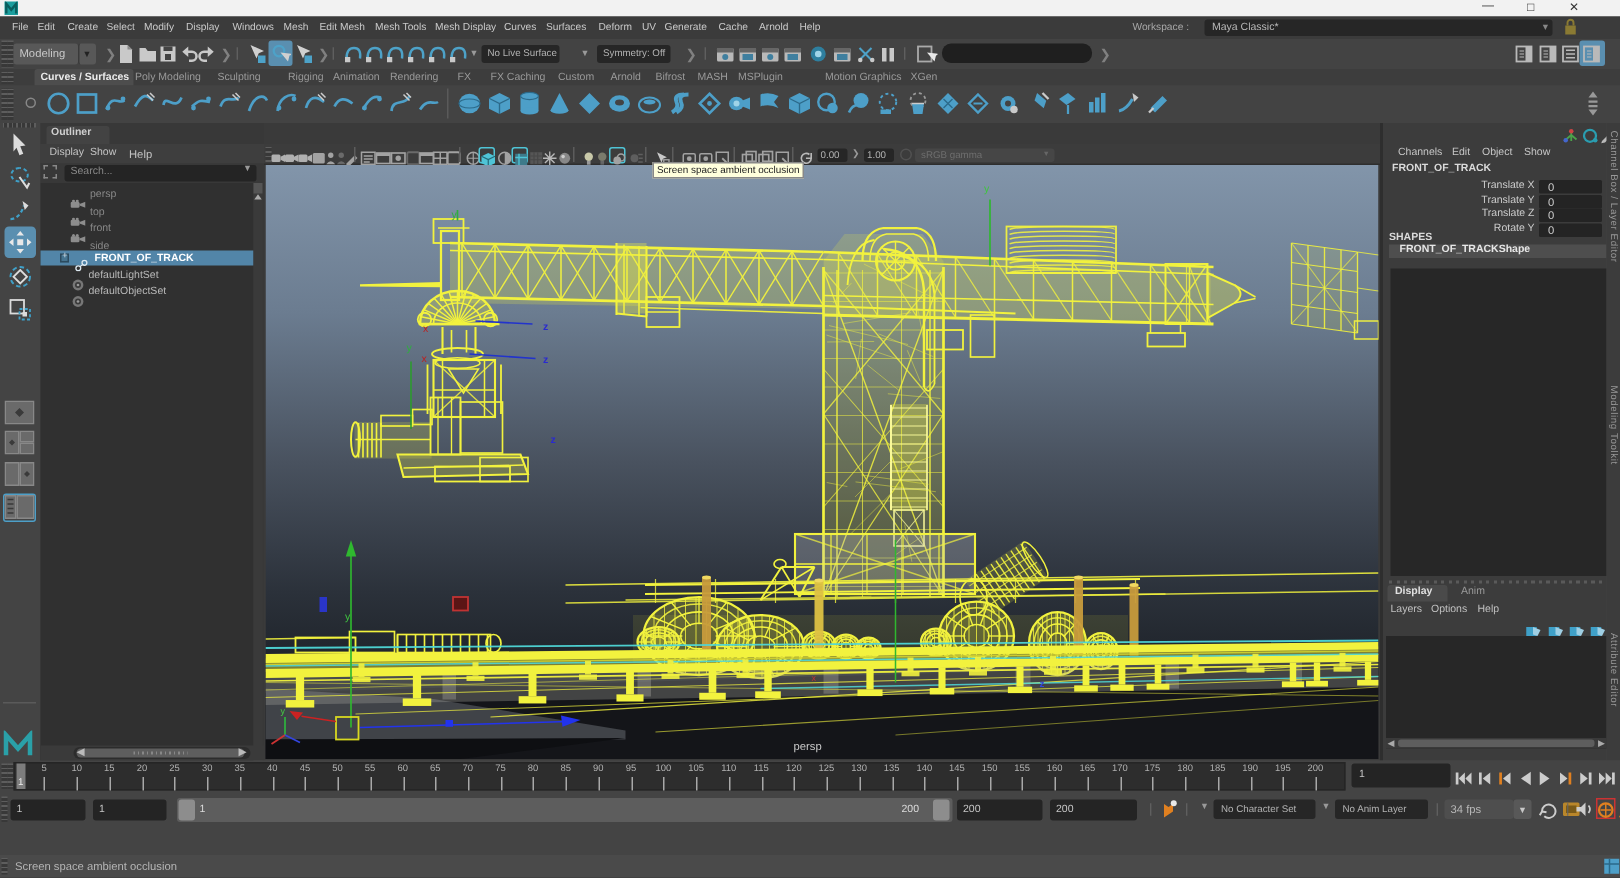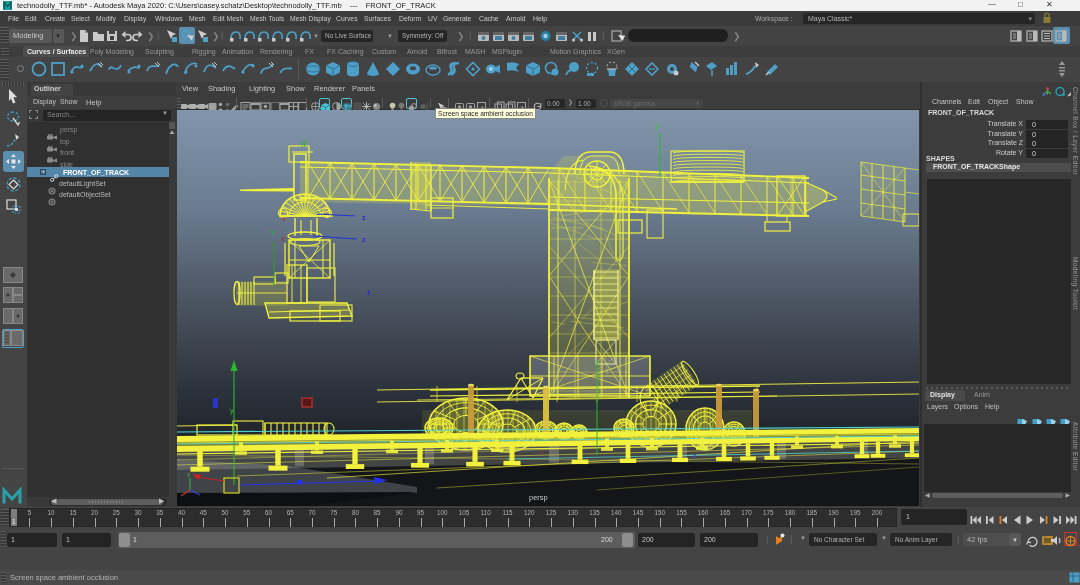--- a/index.html
+++ b/index.html
@@ -38,21 +38,20 @@
 .chrow{position:absolute;font-size:7px;color:#cccccc;white-space:nowrap}
 .chval{position:absolute;background:#242424;width:42px;height:9px;font-size:7.5px;color:#ccc;border-radius:1px}
 </style></head>
 <body>
 <div id="root">
 
 <div id="title" class="abs">
 <div class="mlogo"><svg width="9" height="9">
           <path d="M1.2 8 L1.2 1.5 L4.5 5.5 L7.8 1.5 L7.8 8" stroke="#0a5f5f" stroke-width="1.6" fill="none"></path>
         </svg></div>
-<span style="position:absolute;left:17px;top:0">technodolly_TTF.mb* - Autodesk Maya 2020: C:\Users\casey.schatz\Desktop\technodolly_TTF.mb&nbsp;&nbsp;&nbsp;&nbsp;---&nbsp;&nbsp;&nbsp;&nbsp;FRONT_OF_TRACK</span>
 <span class="winbtn" style="left:988px;top:-1px">—</span>
 <span class="winbtn" style="left:1018px">□</span>
 <span class="winbtn" style="left:1046px">✕</span>
 </div>
 <div id="menubar" class="abs">
       <span class="m" style="left:8px">File</span>
       <span class="m" style="left:25px">Edit</span>
       <span class="m" style="left:45px">Create</span>
       <span class="m" style="left:71px">Select</span>
       <span class="m" style="left:96px">Modify</span>
@@ -536,28 +535,20 @@
       <div class="abs" style="left:0px;top:415px;width:149px;height:10px;background:#3a3a3a">
         <div class="abs" style="left:22px;top:1px;width:118px;height:8px;background:#2c2c2c;border-radius:4px">
           <div class="abs" style="left:2px;top:1px;width:112px;height:6px;background:#5e5e5e;border-radius:3px"></div>
           <div class="abs" style="left:40px;top:3px;width:36px;height:2px;background-image:repeating-linear-gradient(to right,#888 0 1px,#5e5e5e 1px 3px)"></div>
         </div>
         <span style="position:absolute;left:24px;top:0px;color:#bbb;font-size:7px">◀</span>
         <span style="position:absolute;left:132px;top:0;color:#bbb;font-size:7px">▶</span>
       </div>
     </div>
 <div id="viewport" class="abs">
-      <div class="abs" style="left:0;top:0;width:744px;height:14px;background:#3c3c3c">
-        <span class="otext" style="left:6px;top:2px;color:#c6c6c6">View</span>
-        <span class="otext" style="left:32px;top:2px;color:#c6c6c6">Shading</span>
-        <span class="otext" style="left:73px;top:2px;color:#c6c6c6">Lighting</span>
-        <span class="otext" style="left:110px;top:2px;color:#c6c6c6">Show</span>
-        <span class="otext" style="left:138px;top:2px;color:#c6c6c6">Renderer</span>
-        <span class="otext" style="left:176px;top:2px;color:#c6c6c6">Panels</span>
-      </div>
       <div class="abs" style="left:0;top:14px;width:744px;height:14px;background:#3c3c3c;border-bottom:1px solid #2e2e2e">
         <div class="grip" style="left:1px;top:2px;height:10px"></div>
         <div class="abs" style="left:4px;top:2px;width:11px;height:11px;"><svg width="11" height="11">
             <rect x="1" y="3" width="6" height="5" rx="1" fill="#b0b0b0"></rect>
             <path d="M7 4.5 l3-1.5 v5 l-3-1.5 z" fill="#b0b0b0"></path>
           </svg></div>
         <div class="abs" style="left:13px;top:2px;width:11px;height:11px;"><svg width="11" height="11">
             <rect x="1" y="3" width="6" height="5" rx="1" fill="#b0b0b0"></rect>
             <path d="M7 4.5 l3-1.5 v5 l-3-1.5 z" fill="#b0b0b0"></path>
           </svg></div>
@@ -1568,21 +1559,21 @@
       <div class="abs" style="left:773px;top:4px"><svg width="13" height="15">
           <path d="M3 13 V4 l3 2 3-2 v5 l-3 2 z" fill="#e08020"></path>
           <circle cx="9.5" cy="3.5" r="2" fill="#e8e8e8"></circle>
         </svg></div>
       <span class="vsep" style="left:790px;top:6px">|</span>
       <span style="position:absolute;left:800px;top:7px;color:#999;font-size:6px">▼</span>
       <div class="darkbox" style="left:809px;top:5px;width:68px;height:13px;line-height:13px"><span style="margin-left:5px">No Character Set</span></div>
       <span style="position:absolute;left:881px;top:7px;color:#999;font-size:6px">▼</span>
       <div class="darkbox" style="left:890px;top:5px;width:62px;height:13px;line-height:13px"><span style="margin-left:5px">No Anim Layer</span></div>
       <span class="vsep" style="left:957px;top:6px">|</span>
-      <div class="dd" style="left:963px;top:5px;width:46px;height:13px;line-height:13px;background:#4e4e4e"><span style="margin-left:4px;color:#b8b8b8">42 fps</span></div>
+      <div class="dd" style="left:963px;top:5px;width:46px;height:13px;line-height:13px;background:#4e4e4e"><span style="margin-left:4px;color:#b8b8b8">34 fps</span></div>
       <div class="dd" style="left:1009px;top:5px;width:12px;height:13px;line-height:13px;background:#585858"><span style="margin-left:3px;font-size:6px">▼</span></div>
       <div class="abs" style="left:1026px;top:6px"><svg width="14" height="12">
           <path d="M2 6 a4.5 4.5 0 1 1 1.5 3.2 M2 6 l-1.5 2.5 M2 6 l3 0.5" stroke="#ccc" stroke-width="1.3" fill="none"></path>
         </svg></div>
       <div class="abs" style="left:1041px;top:5px"><svg width="13" height="13">
           <rect x="1" y="2" width="11" height="9" rx="1" fill="#b9862a"></rect>
           <rect x="3" y="4" width="7" height="5" fill="#7a5a18"></rect>
         </svg></div>
       <span class="vsep" style="left:1044px;top:6px">|</span>
       <div class="abs" style="left:1078px;top:5px"><svg width="10" height="13">

